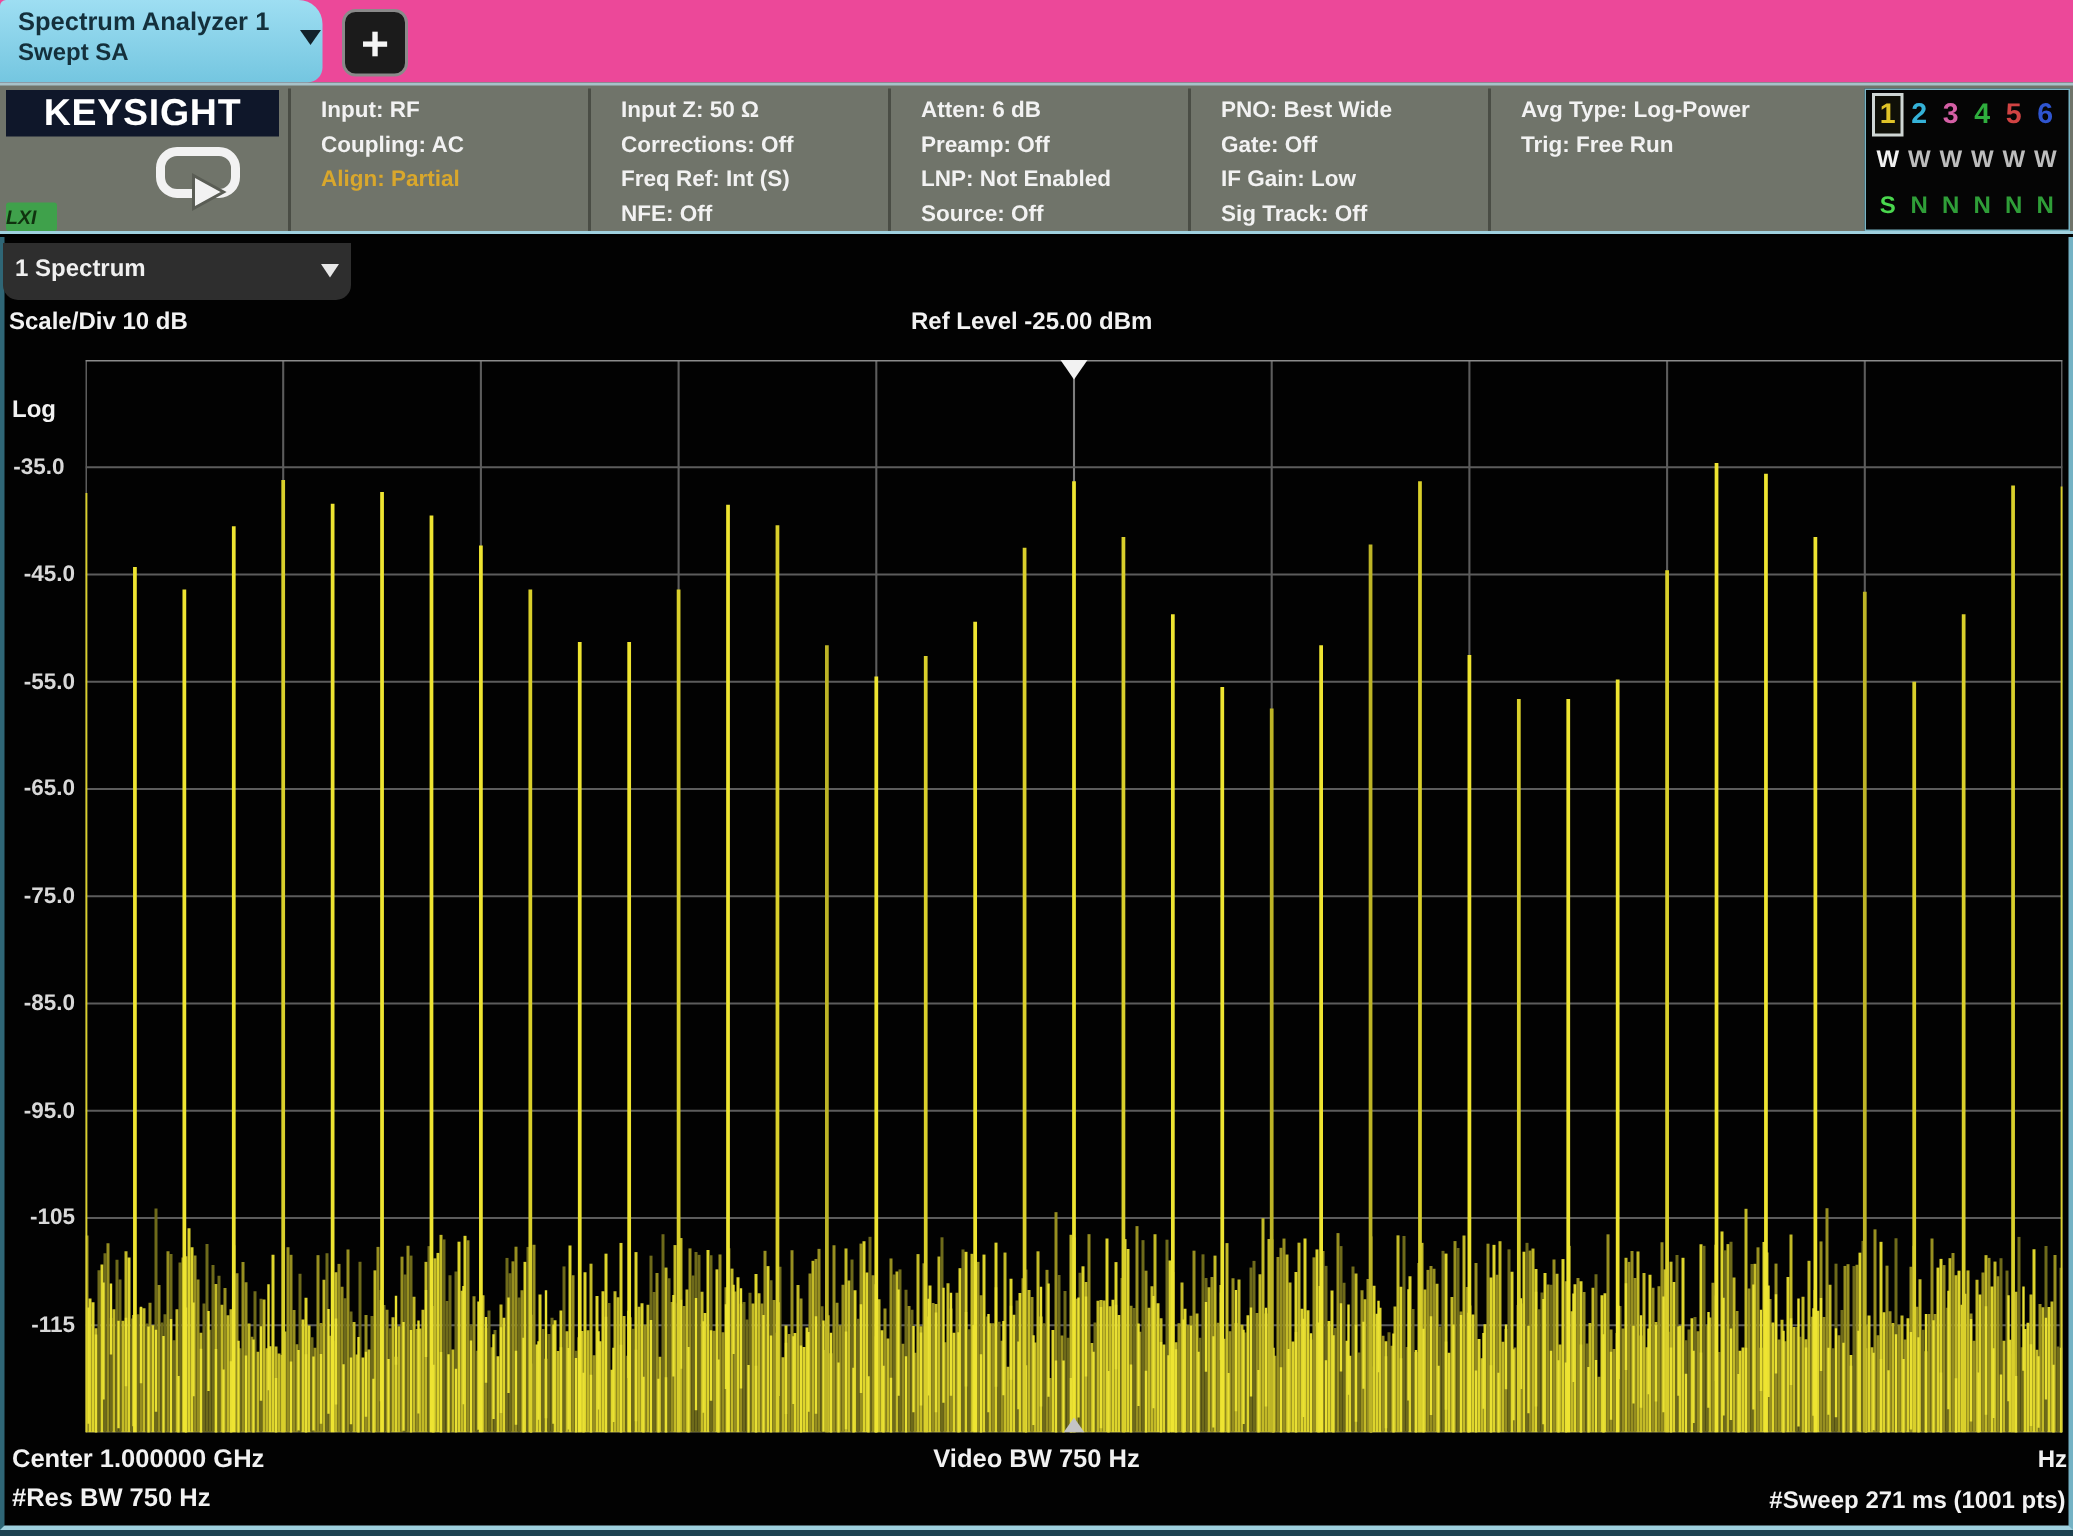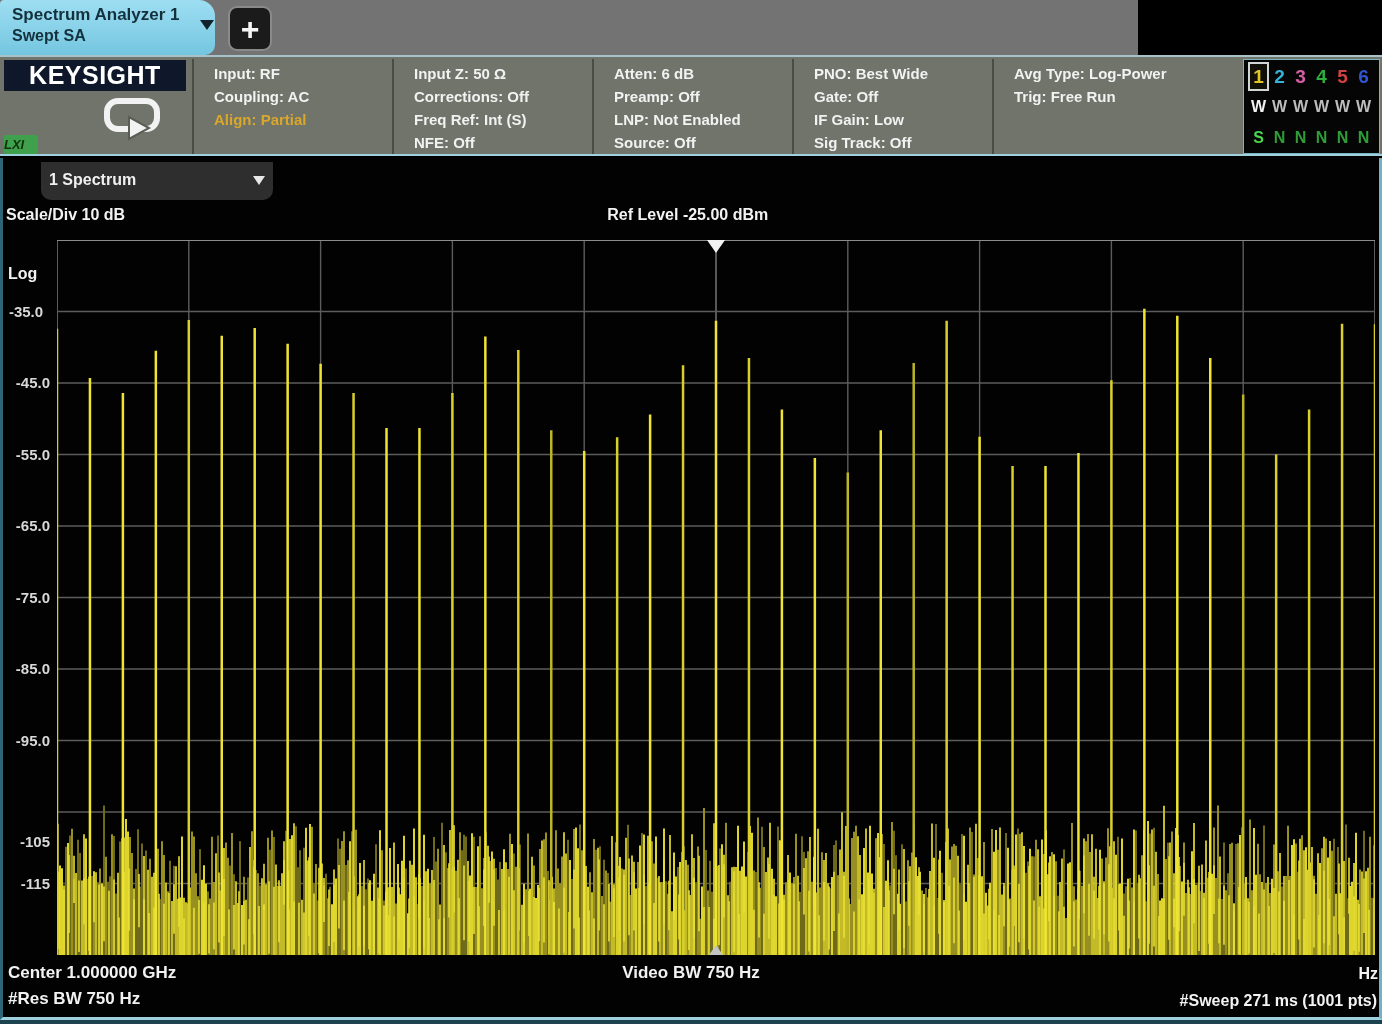--- a/index.html
+++ b/index.html
@@ -1,21 +1,21 @@
 <!DOCTYPE html>
 <html><head>
 <meta charset="utf-8">
 <style>
   * { margin:0; padding:0; box-sizing:border-box; }
   html,body { background:#000; }
   body { font-family:"Liberation Sans", sans-serif; }
   #app { position:relative; width:1382px; height:1024px; background:#000; overflow:hidden; }
 
   
-  .tabbar { position:absolute; left:0; top:0; width:1138px; height:55px; background:#737373; }
+  .tabbar { position:absolute; left:0; top:0; width:1382px; height:55px; background:#ec4899; }
   .tab { position:absolute; left:0; top:0; width:215px; height:55px;
          background:linear-gradient(#9edef2,#74c6e0); color:#14303c;
          border-radius:4px 16px 10px 0; padding:4px 10px 0 12px; cursor:pointer; }
   .tab-line1 { font-size:17px; font-weight:bold; line-height:22px; }
   .tab-line2 { font-size:16px; font-weight:bold; line-height:20px; }
   .tab-caret { position:absolute; left:200px; top:20px; width:0; height:0;
                border-left:7px solid transparent; border-right:7px solid transparent;
                border-top:10px solid #12222b; }
   .add-tab { position:absolute; left:228px; top:6px; width:44px; height:45px;
              background:#1b1b1b; border:2px solid #8a8a8a; border-radius:9px;
@@ -45,21 +45,21 @@
   .trace-num.boxed { border:2px solid #cfd6d4; background:#101008; line-height:25px; height:29px; }
   .trace-w { font-size:16px; line-height:31px; }
   .trace-d { font-size:16px; line-height:31px; }
 
   
   .display { position:absolute; left:0; top:158px; width:1382px; height:862px; background:#020202;
              border-left:3px solid #2f6676; border-right:3px solid #74b2c4; border-bottom:3px solid #9fd0de; }
   .bottom-strip { position:absolute; left:0; top:1020px; width:1382px; height:4px; background:#1d4250; }
 
   .trace-sel { position:absolute; left:2px; top:162px; width:232px; height:38px; background:#2e2e2e;
-               border-radius:0 0 10px 10px; cursor:pointer;margin-left:39px; }
+               border-radius:0 0 10px 10px; cursor:pointer; }
   .trace-sel .lbl { position:absolute; left:8px; top:9px; color:#f0f0f0; font-size:16px; font-weight:bold; }
   .trace-sel .caret { position:absolute; left:212px; top:14px; width:0; height:0;
                       border-left:6px solid transparent; border-right:6px solid transparent;
                       border-top:9px solid #e8e8e8; }
 
   .scalediv { position:absolute; left:6px; top:206px; color:#f2f2f2; font-size:16px; font-weight:bold; cursor:pointer; }
   .logtype  { position:absolute; left:8px; top:229px; color:#f2f2f2; font-size:16px; font-weight:bold;margin-top:36px; }
   .reflevel { position:absolute; left:50%; top:206px; transform:translateX(-52%);
               color:#f2f2f2; font-size:16px; font-weight:bold; cursor:pointer; }
 
@@ -173,21 +173,21 @@
   <div class="reflevel">Ref Level -25.00 dBm</div>
 
   <div id="ylabels">
       <div class="ylab" style="left: 2px; top: 302.5px; text-align: center;">-35.0</div>
       <div class="ylab" style="left: 2px; top: 374px;">-45.0</div>
       <div class="ylab" style="left: 2px; top: 445.5px;">-55.0</div>
       <div class="ylab" style="left: 2px; top: 517px;">-65.0</div>
       <div class="ylab" style="left: 2px; top: 588.5px;">-75.0</div>
       <div class="ylab" style="left: 2px; top: 660px;">-85.0</div>
       <div class="ylab" style="left: 2px; top: 731.5px;">-95.0</div>
-      <div class="ylab" style="left: 2px; top: 803px; margin-top: 30px;">-105</div>
+      <div class="ylab" style="left: 2px; top: 803px;">-105</div>
       <div class="ylab" style="left: 2px; top: 874.5px;">-115</div>
     </div>
 
   <svg id="plot" viewBox="0 0 1318 715" preserveAspectRatio="none">
       <line x1="0" y1="0" x2="0" y2="715" stroke="#5c5c5c" stroke-width="2"></line>
       <line x1="131.8" y1="0" x2="131.8" y2="715" stroke="#5c5c5c" stroke-width="1.4"></line>
       <line x1="263.6" y1="0" x2="263.6" y2="715" stroke="#5c5c5c" stroke-width="1.4"></line>
       <line x1="395.4" y1="0" x2="395.4" y2="715" stroke="#5c5c5c" stroke-width="1.4"></line>
       <line x1="527.2" y1="0" x2="527.2" y2="715" stroke="#5c5c5c" stroke-width="1.4"></line>
       <line x1="659" y1="0" x2="659" y2="715" stroke="#7d7d7d" stroke-width="1.4"></line>

